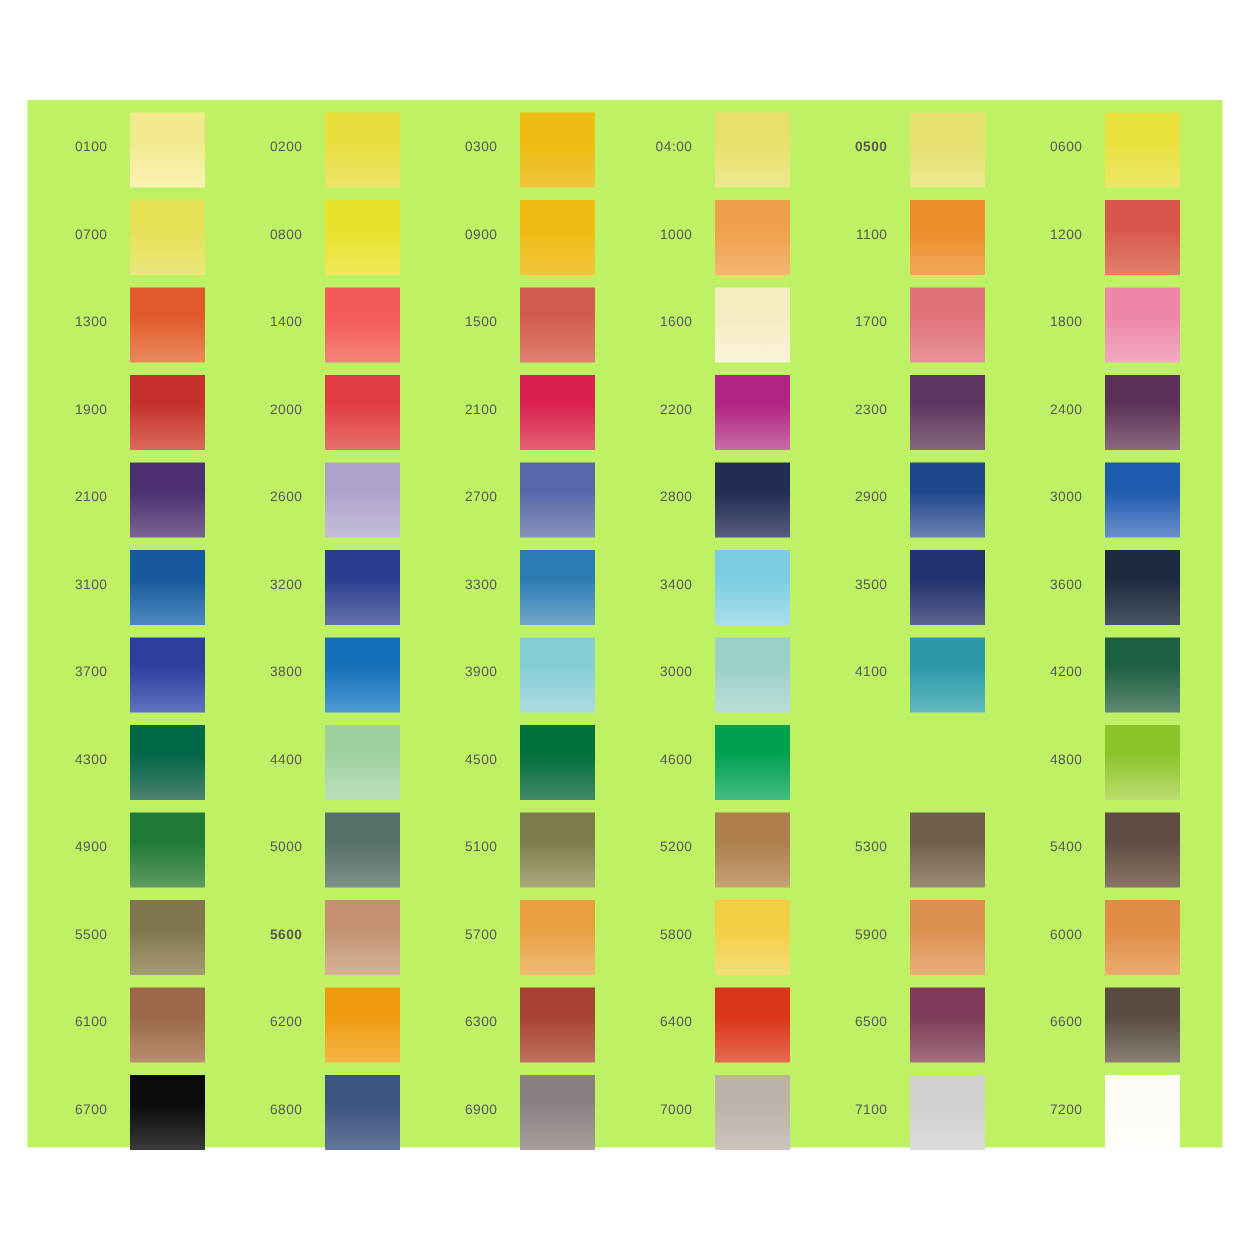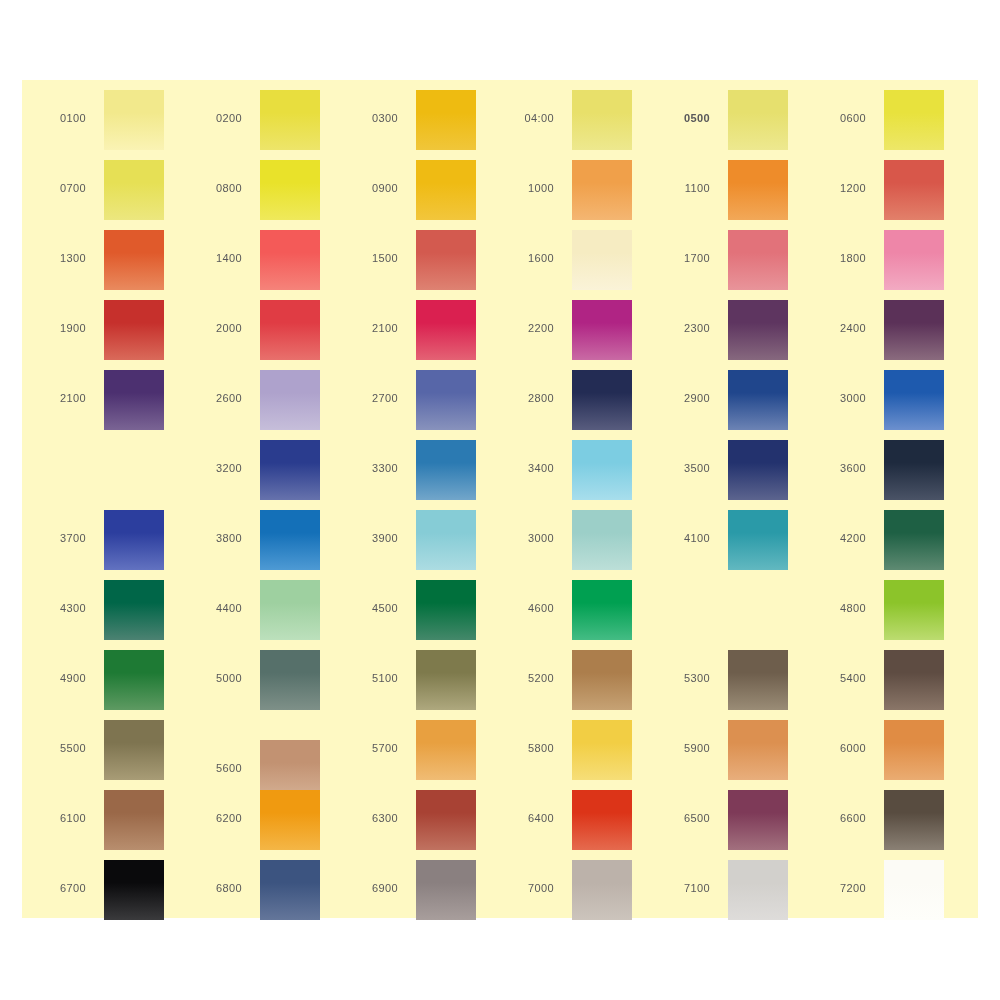--- a/index.html
+++ b/index.html
@@ -14,21 +14,21 @@
     font-family: "Liberation Sans", "DejaVu Sans", sans-serif;
     overflow: hidden;
   }
 
   #chart-card {
     position: absolute;
     left: 22px;
     top: 80px;
     width: 956px;
     height: 838px;
-    background: #fef9c3;
+    background: #bef264;
     box-sizing: border-box;
   }
 
   .swatch-cell {
     position: absolute;
     display: block;
   }
 
   .swatch-label {
     position: absolute;
@@ -167,20 +167,24 @@
       <span class="swatch-chip" style="background: linear-gradient(rgb(35, 44, 84) 0%, rgb(35, 44, 84) 38%, rgb(88, 92, 126) 100%);"></span>
     </div>
     <div class="swatch-cell" style="left: 632px; top: 290px; width: 134px; height: 60px;">
       <span class="swatch-label">2900</span>
       <span class="swatch-chip" style="background: linear-gradient(rgb(32, 70, 140) 0%, rgb(32, 70, 140) 38%, rgb(108, 131, 180) 100%);"></span>
     </div>
     <div class="swatch-cell" style="left: 788px; top: 290px; width: 134px; height: 60px;">
       <span class="swatch-label">3000</span>
       <span class="swatch-chip" style="background: linear-gradient(rgb(30, 90, 174) 0%, rgb(30, 90, 174) 38%, rgb(108, 144, 206) 100%);"></span>
     </div>
+    <div class="swatch-cell" style="left: 8px; top: 360px; width: 134px; height: 60px;">
+      <span class="swatch-label">3100</span>
+      <span class="swatch-chip" style="background: linear-gradient(rgb(22, 89, 156) 0%, rgb(22, 89, 156) 38%, rgb(78, 138, 192) 100%);"></span>
+    </div>
     <div class="swatch-cell" style="left: 164px; top: 360px; width: 134px; height: 60px;">
       <span class="swatch-label">3200</span>
       <span class="swatch-chip" style="background: linear-gradient(rgb(42, 60, 142) 0%, rgb(42, 60, 142) 38%, rgb(102, 114, 172) 100%);"></span>
     </div>
     <div class="swatch-cell" style="left: 320px; top: 360px; width: 134px; height: 60px;">
       <span class="swatch-label">3300</span>
       <span class="swatch-chip" style="background: linear-gradient(rgb(43, 122, 178) 0%, rgb(43, 122, 178) 38%, rgb(114, 166, 202) 100%);"></span>
     </div>
     <div class="swatch-cell" style="left: 476px; top: 360px; width: 134px; height: 60px;">
       <span class="swatch-label">3400</span>
@@ -259,21 +263,21 @@
       <span class="swatch-chip" style="background: linear-gradient(rgb(110, 94, 76) 0%, rgb(110, 94, 76) 38%, rgb(154, 140, 118) 100%);"></span>
     </div>
     <div class="swatch-cell" style="left: 788px; top: 570px; width: 134px; height: 60px;">
       <span class="swatch-label">5400</span>
       <span class="swatch-chip" style="background: linear-gradient(rgb(94, 76, 66) 0%, rgb(94, 76, 66) 38%, rgb(138, 118, 104) 100%);"></span>
     </div>
     <div class="swatch-cell" style="left: 8px; top: 640px; width: 134px; height: 60px;">
       <span class="swatch-label">5500</span>
       <span class="swatch-chip" style="background: linear-gradient(rgb(126, 116, 80) 0%, rgb(126, 116, 80) 38%, rgb(168, 156, 118) 100%);"></span>
     </div>
-    <div class="swatch-cell" style="left: 164px; top: 660px; width: 134px; height: 60px;">
+    <div class="swatch-cell" style="left: 164px; top: 640px; width: 134px; height: 60px; font-weight: bold;">
       <span class="swatch-label">5600</span>
       <span class="swatch-chip" style="background: linear-gradient(rgb(194, 146, 114) 0%, rgb(194, 146, 114) 38%, rgb(214, 178, 150) 100%);"></span>
     </div>
     <div class="swatch-cell" style="left: 320px; top: 640px; width: 134px; height: 60px;">
       <span class="swatch-label">5700</span>
       <span class="swatch-chip" style="background: linear-gradient(rgb(232, 160, 64) 0%, rgb(232, 160, 64) 38%, rgb(240, 188, 116) 100%);"></span>
     </div>
     <div class="swatch-cell" style="left: 476px; top: 640px; width: 134px; height: 60px;">
       <span class="swatch-label">5800</span>
       <span class="swatch-chip" style="background: linear-gradient(rgb(242, 206, 68) 0%, rgb(242, 206, 68) 38%, rgb(246, 222, 120) 100%);"></span>

